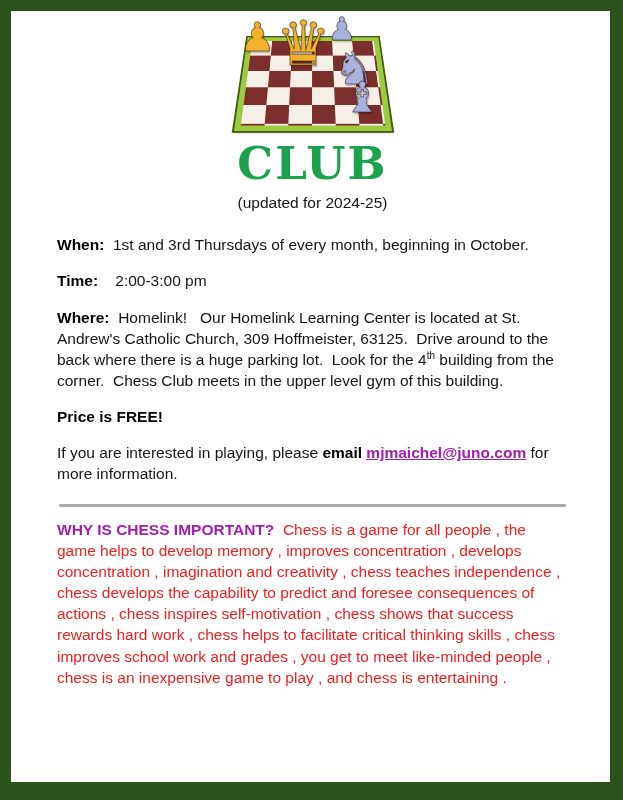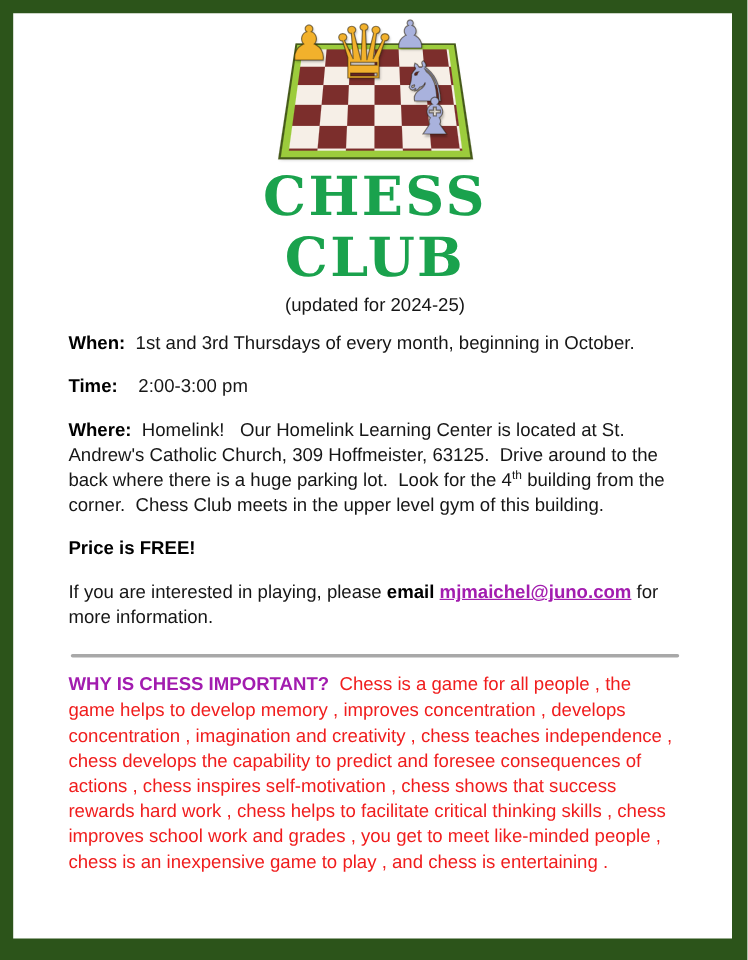--- a/index.html
+++ b/index.html
@@ -42,21 +42,21 @@
   .p-blue-bishop{left:120px;top:44px;font-size:42px;}
 
   .logo-title{
     font-family:"DejaVu Serif", serif;font-weight:bold;
     color:#1aa24d;font-size:45px;line-height:.92;
     letter-spacing:2px;margin-top:10px;
   }
   .logo-subtitle{font-size:15.5px;color:#161616;margin-top:10px;}
 
   
-  .doc{margin-top:12px;font-size:15.5px;line-height:1.36;color:#161616;}
+  .doc{margin-top:22px;font-size:15.5px;line-height:1.36;color:#161616;}
   .doc p{margin:0 0 15px 0;white-space:pre-wrap;}
   .b{font-weight:bold;color:#000;}
   sup{font-size:10px;line-height:0;}
   a.email-link{color:#a21caf;font-weight:bold;text-decoration:underline;cursor:pointer;}
 
   .divider{
     height:3px;background:#a8a8a8;border:none;border-radius:2px;
     margin:20px 2px 12px 2px;
   }
   .red-par{color:#f01d1d;}
@@ -70,21 +70,20 @@
 
     <div class="logo-area">
       <div class="board-wrap">
         <div class="board"></div>
         <span class="piece gold p-gold-pawn">♟</span>
         <span class="piece gold p-gold-queen">♛</span>
         <span class="piece blue p-blue-pawn">♟</span>
         <span class="piece blue p-blue-knight">♞</span>
         <span class="piece blue p-blue-bishop">♝</span>
       </div>
-      <div class="logo-title">CHESS</div>
       <div class="logo-title">CLUB</div>
       <div class="logo-subtitle">(updated for 2024-25)</div>
     </div>
 
     <div class="doc">
 
       <p><span class="b">When:</span><span>  1st and 3rd Thursdays of every month, beginning in October.</span></p>
 
       <p><span class="b">Time:</span><span>    2:00-3:00 pm</span></p>
 

